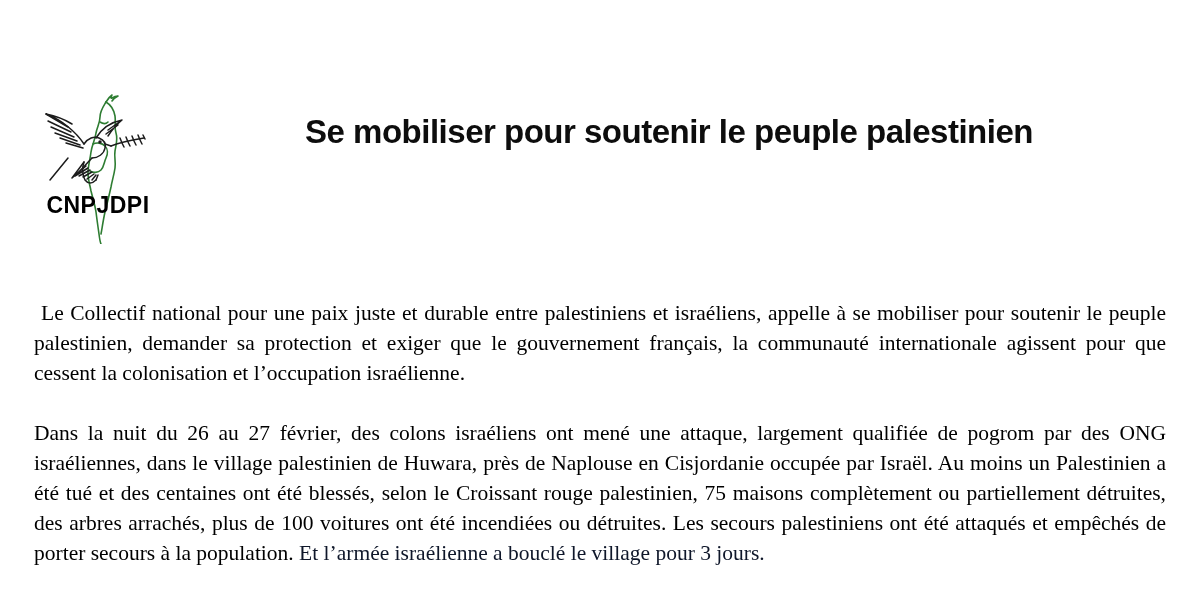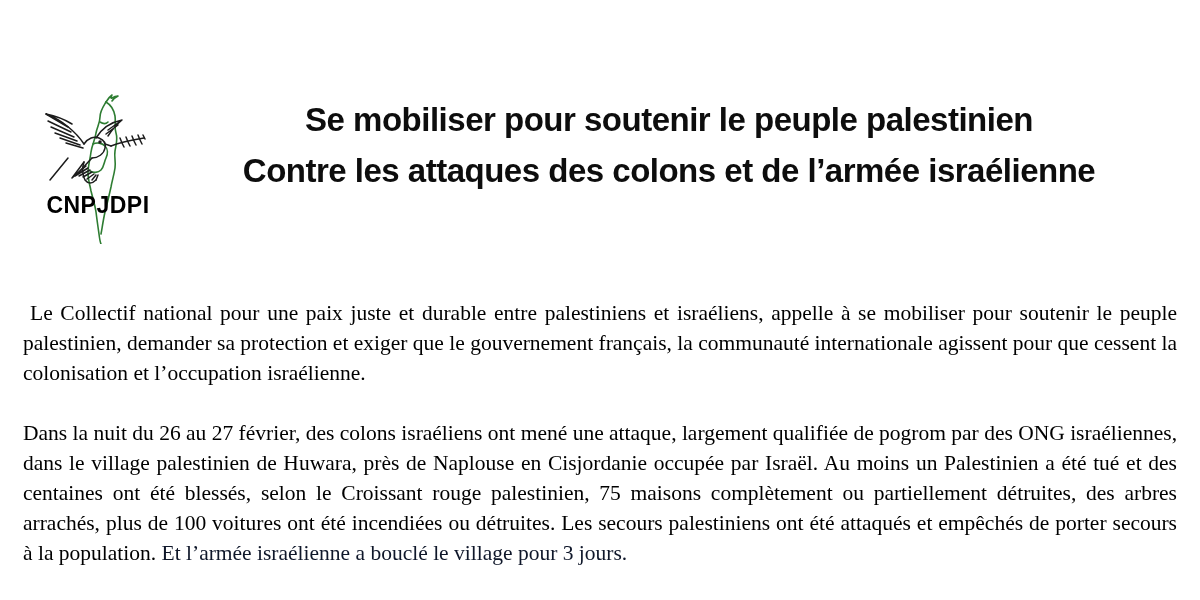--- a/index.html
+++ b/index.html
@@ -40,38 +40,38 @@
     width: 120px;
     text-align: center;
     font-family: "Liberation Sans", sans-serif;
     font-weight: bold;
     font-size: 23px;
     letter-spacing: 0.5px;
     color: #000000;
   }
   .title-block {
     flex: 1 1 auto;
-    margin-top: 2px;
+    margin-top: 14px;
     padding-right: 20px;
     text-align: center;
     font-family: "Liberation Sans", sans-serif;
     font-weight: bold;
     font-size: 33px;
     line-height: 51px;
     letter-spacing: -0.5px;
     color: #0d0d0d;
   }
   .body-text {
     margin-top: 54px;
     padding: 0 18px;
     font-size: 21.5px;
     line-height: 30px;
     text-align: justify;
   }
-  .para { margin: 5px; }
+  .para { margin: 16px; }
   .para-intro {
     text-indent: 7px;
     margin-bottom: 30px;
   }
   .gray-sentence { color: #0f172a; }
 </style>
 </head>
 <body>
 
 <div class="page">
@@ -108,21 +108,20 @@
 
           <path d="M73,54 C82,50 94,48 106,46"></path>
           <path d="M84,51 l-2,-5 M84,51 l2,4 M90,50 l-2,-5 M90,50 l2,4 M96,49 l-2,-5 M96,49 l2,4 M102,48 l-2,-5 M102,48 l2,4 M107,47 l-2,-4"></path>
         </g>
       </svg>
       <div class="logo-acronym">CNPJDPI</div>
     </div>
 
     <div class="title-block">
       <div>Se mobiliser pour soutenir le peuple palestinien</div>
-      <div>Contre les attaques des colons et de l’armée israélienne</div>
     </div>
 
   </div>
 
   <div class="body-text">
     <p class="para para-intro">Le Collectif national pour une paix juste et durable entre palestiniens et israéliens, appelle à se mobiliser pour soutenir le peuple palestinien, demander sa protection et exiger que le gouvernement français, la communauté internationale agissent pour que cessent la colonisation et l’occupation israélienne.</p>
     <p class="para"><span>Dans la nuit du 26 au 27 février, des colons israéliens ont mené une attaque, largement qualifiée de pogrom par des ONG israéliennes, dans le village palestinien de Huwara, près de Naplouse en Cisjordanie occupée par Israël. Au moins un Palestinien a été tué et des centaines ont été blessés, selon le Croissant rouge palestinien, 75 maisons complètement ou partiellement détruites, des arbres arrachés, plus de 100 voitures ont été incendiées ou détruites. Les secours palestiniens ont été attaqués et empêchés de porter secours à la population. </span><span class="gray-sentence">Et l’armée israélienne a bouclé le village pour 3 jours.</span></p>
   </div>
 
 </div>

